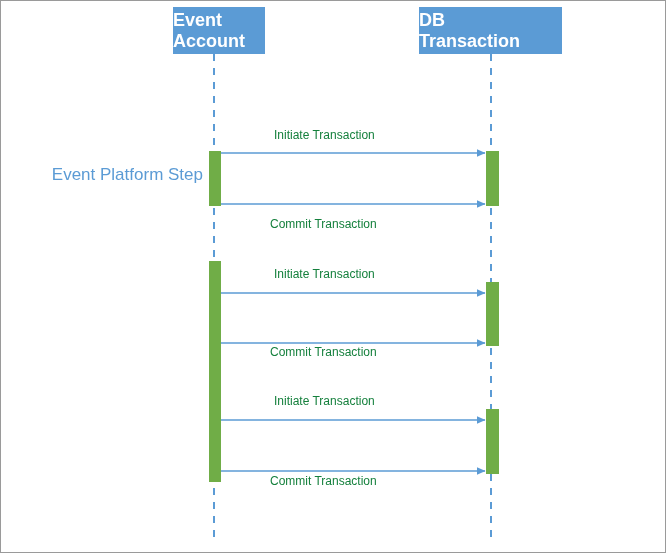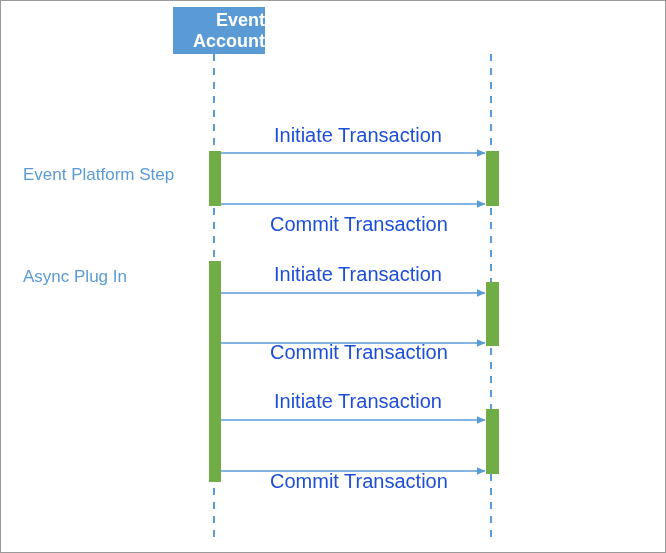--- a/index.html
+++ b/index.html
@@ -30,25 +30,24 @@
   .participant-box {
     position: absolute;
     background: #5B9BD5;
     color: #ffffff;
     font-weight: bold;
     font-size: 18px;
     line-height: 21px;
     text-align: center;
     display: flex;
     flex-direction: column;
-    align-items: flex-end;
+    align-items: flex-start;
     justify-content: center;
     box-sizing: border-box;
     letter-spacing: 0px;
-    padding-left: 48px;
   }
   #participant-event-pipeline {
     left: 172px;
     top: 6px;
     width: 92px;
     height: 47px;
   }
   #participant-db-transaction {
     left: 418px;
     top: 6px;
@@ -60,31 +59,32 @@
     white-space: nowrap;
   }
   
   .activation-bar {
     position: absolute;
     background: #70AD47;
   }
   
   .message-label {
     position: absolute;
-    color: #1d4ed8;
-    font-size: 20px;
+    color: #15803d;
+    font-size: 12px;
     line-height: 20px;
     white-space: nowrap;
   }
   
   .side-label {
     position: absolute;
     color: #5B9BD5;
     font-size: 17px;
     line-height: 24px;
+    text-align: right;
     white-space: nowrap;
   }
 </style>
 </head>
 <body>
 
 <div id="canvas">
 
   <svg id="svg-layer" viewBox="0 0 666 553" xmlns="http://www.w3.org/2000/svg">
     <defs>
@@ -106,35 +106,36 @@
       <line x1="220" y1="419" x2="484" y2="419" stroke="#5B9BD5" stroke-width="1.4" marker-end="url(#arrowhead-right)"></line>
       <line x1="220" y1="470" x2="484" y2="470" stroke="#5B9BD5" stroke-width="1.4" marker-end="url(#arrowhead-right)"></line>
     </g>
   </svg>
 
   <div class="participant-box" id="participant-event-pipeline">
     <span class="participant-line">Event</span>
     <span class="participant-line">Account</span>
   </div>
 
+  <div class="participant-box" id="participant-db-transaction">
+    <span class="participant-line">DB</span>
+    <span class="participant-line">Transaction</span>
+  </div>
 
   <div class="activation-bar" style="left:208px; top:150px; width:12px; height:55px;"></div>
   <div class="activation-bar" style="left:208px; top:260px; width:12px; height:221px;"></div>
   <div class="activation-bar" style="left:485px; top:150px; width:13px; height:55px;"></div>
   <div class="activation-bar" style="left:485px; top:281px; width:13px; height:64px;"></div>
   <div class="activation-bar" style="left:485px; top:408px; width:13px; height:65px;"></div>
 
   <div class="message-label" style="left:273px; top:124px;">Initiate Transaction</div>
   <div class="message-label" style="left:269px; top:213px;">Commit Transaction</div>
   <div class="message-label" style="left:273px; top:263px;">Initiate Transaction</div>
   <div class="message-label" style="left:269px; top:341px;">Commit Transaction</div>
   <div class="message-label" style="left:273px; top:390px;">Initiate Transaction</div>
   <div class="message-label" style="left:269px; top:470px;">Commit Transaction</div>
 
   <div class="side-label" style="left:22px; top:162px; width:180px;">
     <div>Event Platform Step</div>
   </div>
 
-  <div class="side-label" style="left:22px; top:264px; width:180px;">
-    <div>Async Plug In</div>
-  </div>
 
 </div>
 
 </body></html>

